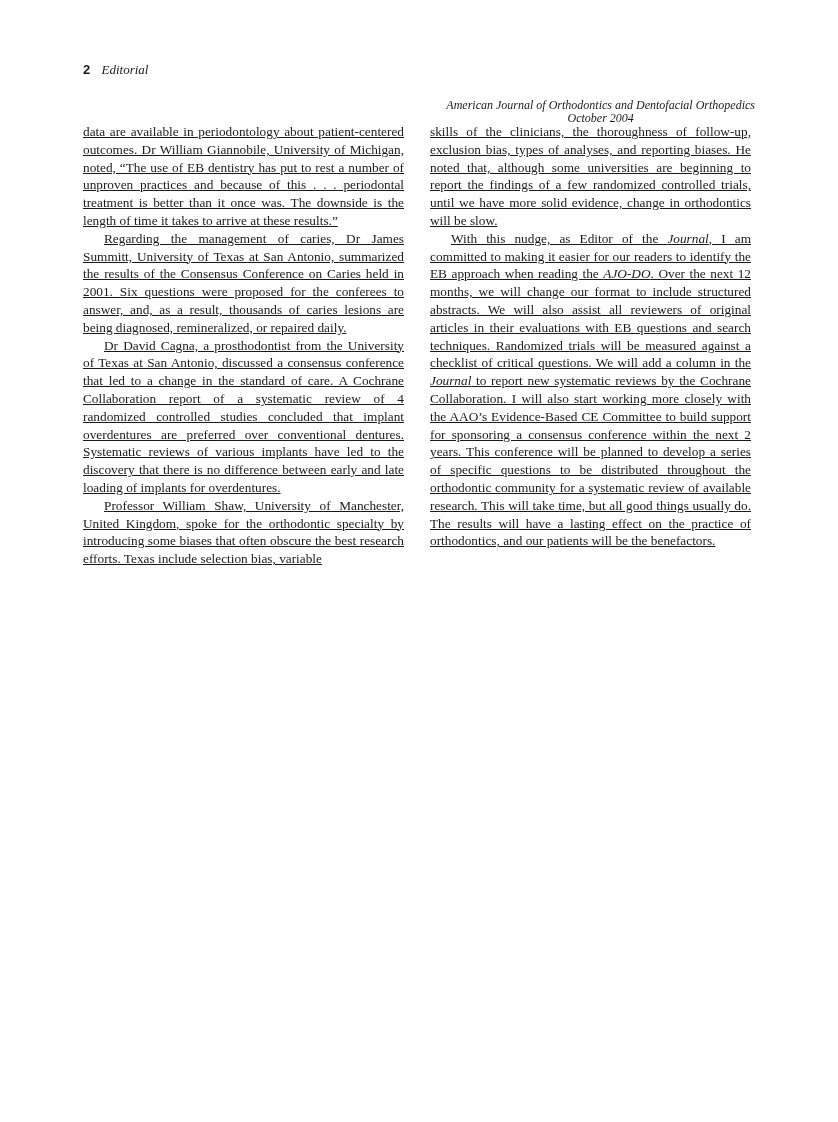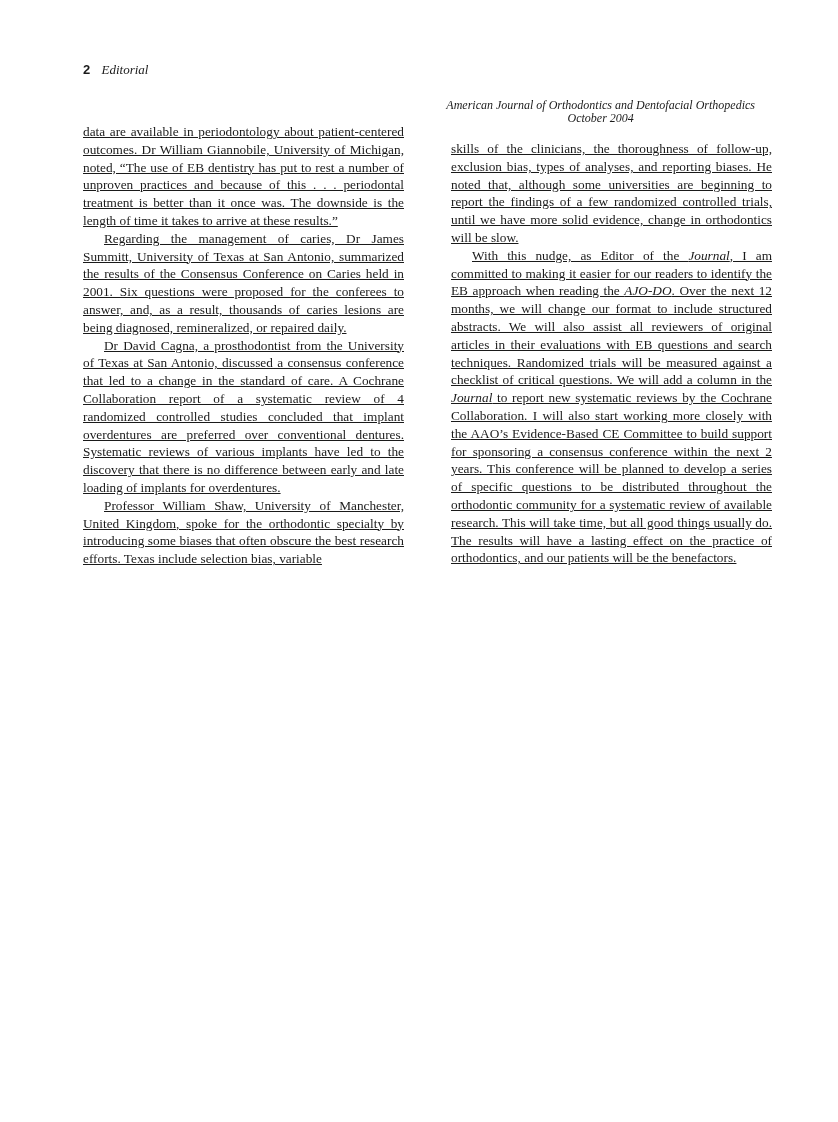--- a/index.html
+++ b/index.html
@@ -6,21 +6,21 @@
   body { width: 838px; height: 1122px; position: relative; overflow: hidden;
          font-family: "Liberation Serif", serif; color: #1a1a1a; }
   .header { position: absolute; top: 62px; left: 83px; right: 83px; height: 32px; }
   .header-left { position: absolute; left: 0; top: 0; font-size: 13px; }
   .page-num { font-family: "Liberation Sans", sans-serif; font-weight: bold; font-size: 13px; margin-right: 8px; }
   .section-name { font-style: italic; font-size: 13px; }
   .header-right { position: absolute; right: 0; top: 1px; text-align: center; font-style: italic; font-size: 12px; line-height: 13px; margin-top: 36px; }
   .columns { position: absolute; top: 123px; left: 83px; width: 672px; }
   .col { position: absolute; top: 0; width: 321px; font-size: 13.3px; line-height: 17.8px; text-align: justify; text-decoration: underline; }
   .col-left { left: 0; }
-  .col-right { left: 368px; margin-top: 17px; }
+  .col-right { left: 347px; }
   .col p { margin: 0; text-indent: 0; }
   .col p.indent { text-indent: 21px; }
   em { font-style: italic; }
 </style>
 </head>
 <body>
 
 <div class="header">
   <div class="header-left">
     <span class="page-num">2</span>

